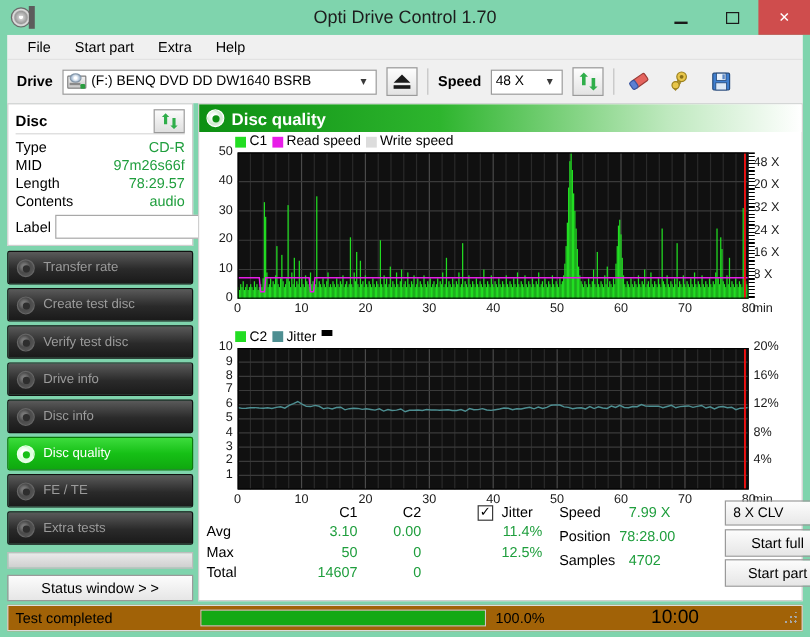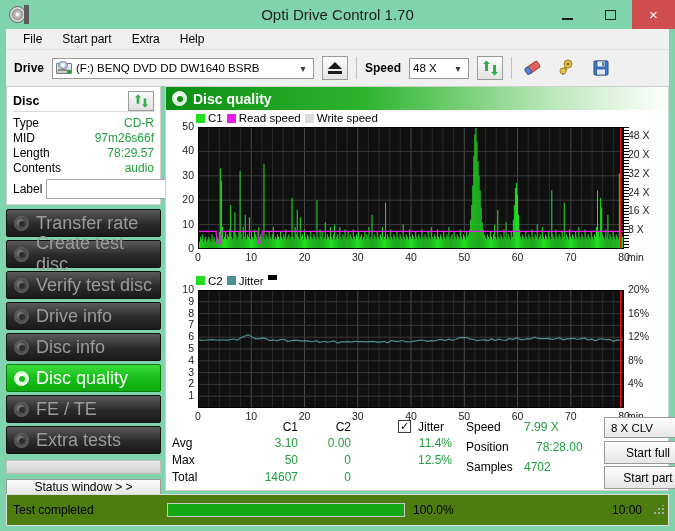--- a/index.html
+++ b/index.html
@@ -78,21 +78,21 @@
   .label-input { flex:1 1 auto; height:20px; border:1px solid #a8a8a8; background:#fff; }
   .disc-btn { width:26px; height:21px; border:1px solid #9a9a9a; background:linear-gradient(#fbfbfb,#dfdfdf);
               display:flex; align-items:center; justify-content:center; }
   .cd-glyph { width:15px; height:15px; border-radius:50%;
               background:radial-gradient(circle at 50% 50%, #fff 0 16%, #d9d06a 18%, #cfc24b 55%, #efe9a8 72%, #b8ad3e 100%);
               border:1px solid #8d8430; }
 
   .navlist { margin-top:4px; display:flex; flex-direction:column; gap:3px; }
   .navbtn { height:28px; border:1px solid #111; border-radius:2px;
             background:linear-gradient(#5a5a5a,#2a2a2a 55%,#1a1a1a);
-            display:flex; align-items:center; padding-left:7px; gap:7px; color:#9b9b9b; font-size:18px; }
+            display:flex; align-items:center; padding-left:7px; gap:7px; color:#9b9b9b; font-size:11px; }
   .navbtn.active { background:linear-gradient(#3ddc3d,#16c016 50%,#0fa80f);
                    color:#fff; border-color:#0a7a0a; }
   .nav-ico { width:15px; height:15px; border-radius:50%; flex:0 0 auto;
              background:radial-gradient(circle at 40% 40%, #777 0 18%, #4a4a4a 45%, #5e5e5e 100%);
              border:1px solid #666; position:relative; }
   .navbtn.active .nav-ico { background:radial-gradient(circle at 40% 40%, #fff 0 22%, #d8ffd8 50%, #fff 100%);
                             border-color:#eaffea; }
   .nav-ico::after { content:""; position:absolute; left:4px; top:4px; width:6px; height:6px; border-radius:50%;
                     background:#2e2e2e; }
   .navbtn.active .nav-ico::after { background:#16c016; }
@@ -128,27 +128,27 @@
   .chk { width:13px; height:13px; border:1px solid #3a3a3a; background:#fff; display:inline-flex;
          align-items:center; justify-content:center; font-size:11px; color:#000; line-height:1; }
   .mini-combo { width:88px; height:21px; border:1px solid #9a9a9a;
                 background:linear-gradient(#fcfcfc,#e8e8e8); display:flex; align-items:center;
                 padding:0 2px 0 6px; font-size:11.5px; }
   .mini-combo .arrow { margin-left:auto; width:15px; text-align:center; font-size:10px; }
   .act-btn { width:88px; height:23px; border:1px solid #9a9a9a; background:linear-gradient(#fcfcfc,#e6e6e6);
              display:flex; align-items:center; justify-content:center; font-size:12px; color:#000; }
 
   
-  .statusbar { height:32px; margin:3px 6px 5px 6px; background:#4d7c0f; display:flex; align-items:center;
+  .statusbar { height:22px; margin:3px 6px 5px 6px; background:#a16207; display:flex; align-items:center;
                border:1px solid #dcdcdc; flex:0 0 auto; }
   .sb-text { padding-left:6px; width:160px; font-size:12px; color:#000; }
   .sb-prog { width:238px; height:14px; border:1px solid #c8c8c8; background:#e9e9e9; position:relative; }
   .sb-prog .fill { height:100%; background:#14a914; }
   .sb-pct { width:78px; padding-left:8px; font-size:12px; }
-  .sb-time { flex:1 1 auto; text-align:right; padding-right:12px; font-size:12px; }
+  .sb-time { flex:1 1 auto; text-align:center; padding-right:12px; font-size:16px; }
   .grip { width:10px; height:10px; margin-right:4px;
      background:
        radial-gradient(circle 1px at 1px 8px,#a8a8a8 99%,transparent),
        radial-gradient(circle 1px at 5px 8px,#a8a8a8 99%,transparent),
        radial-gradient(circle 1px at 9px 8px,#a8a8a8 99%,transparent),
        radial-gradient(circle 1px at 5px 4px,#a8a8a8 99%,transparent),
        radial-gradient(circle 1px at 9px 4px,#a8a8a8 99%,transparent),
        radial-gradient(circle 1px at 9px 0px,#a8a8a8 99%,transparent); }
 </style>
 </head>
@@ -946,21 +946,21 @@
         <div class="cell" style="left:232px; top:-9px;">
           <span class="chk">✓</span>
         </div>
         <div class="cell k-black" style="left:252px; top:-8px;">Jitter</div>
         <div class="cell v-green" style="left:240px; top:8px; width:46px; text-align:right;">11.4%</div>
         <div class="cell v-green" style="left:240px; top:25px; width:46px; text-align:right;">12.5%</div>
 
         <div class="cell k-black" style="left:300px; top:-8px;">Speed</div>
         <div class="cell v-green" style="left:358px; top:-8px;">7.99 X</div>
         <div class="cell k-black" style="left:300px; top:12px;">Position</div>
-        <div class="cell v-green" style="left:370px; top:12px;text-align:right;">78:28.00</div>
+        <div class="cell v-green" style="left:350px; top:12px;text-align:right;">78:28.00</div>
         <div class="cell k-black" style="left:300px; top:32px;">Samples</div>
         <div class="cell v-green" style="left:358px; top:32px;">4702</div>
 
         <div class="cell" style="left:438px; top:-11px;">
           <div class="mini-combo">
             <span>8 X CLV</span>
             <span class="arrow">▾</span>
           </div>
         </div>
         <div class="cell" style="left:438px; top:13px;">

